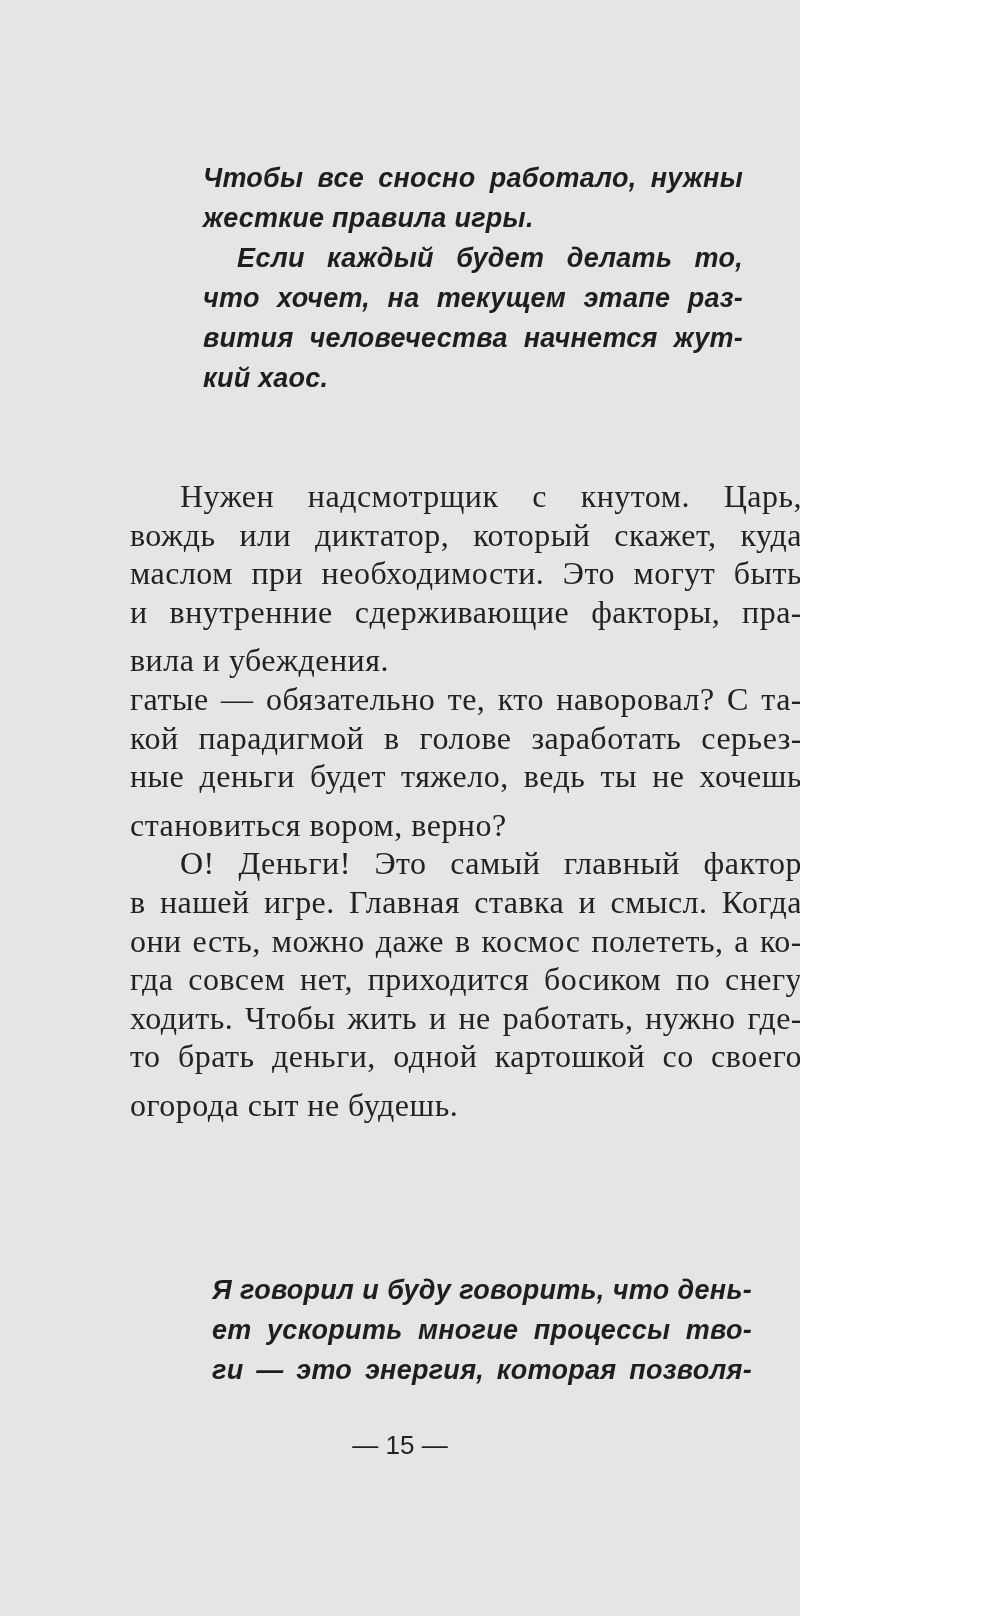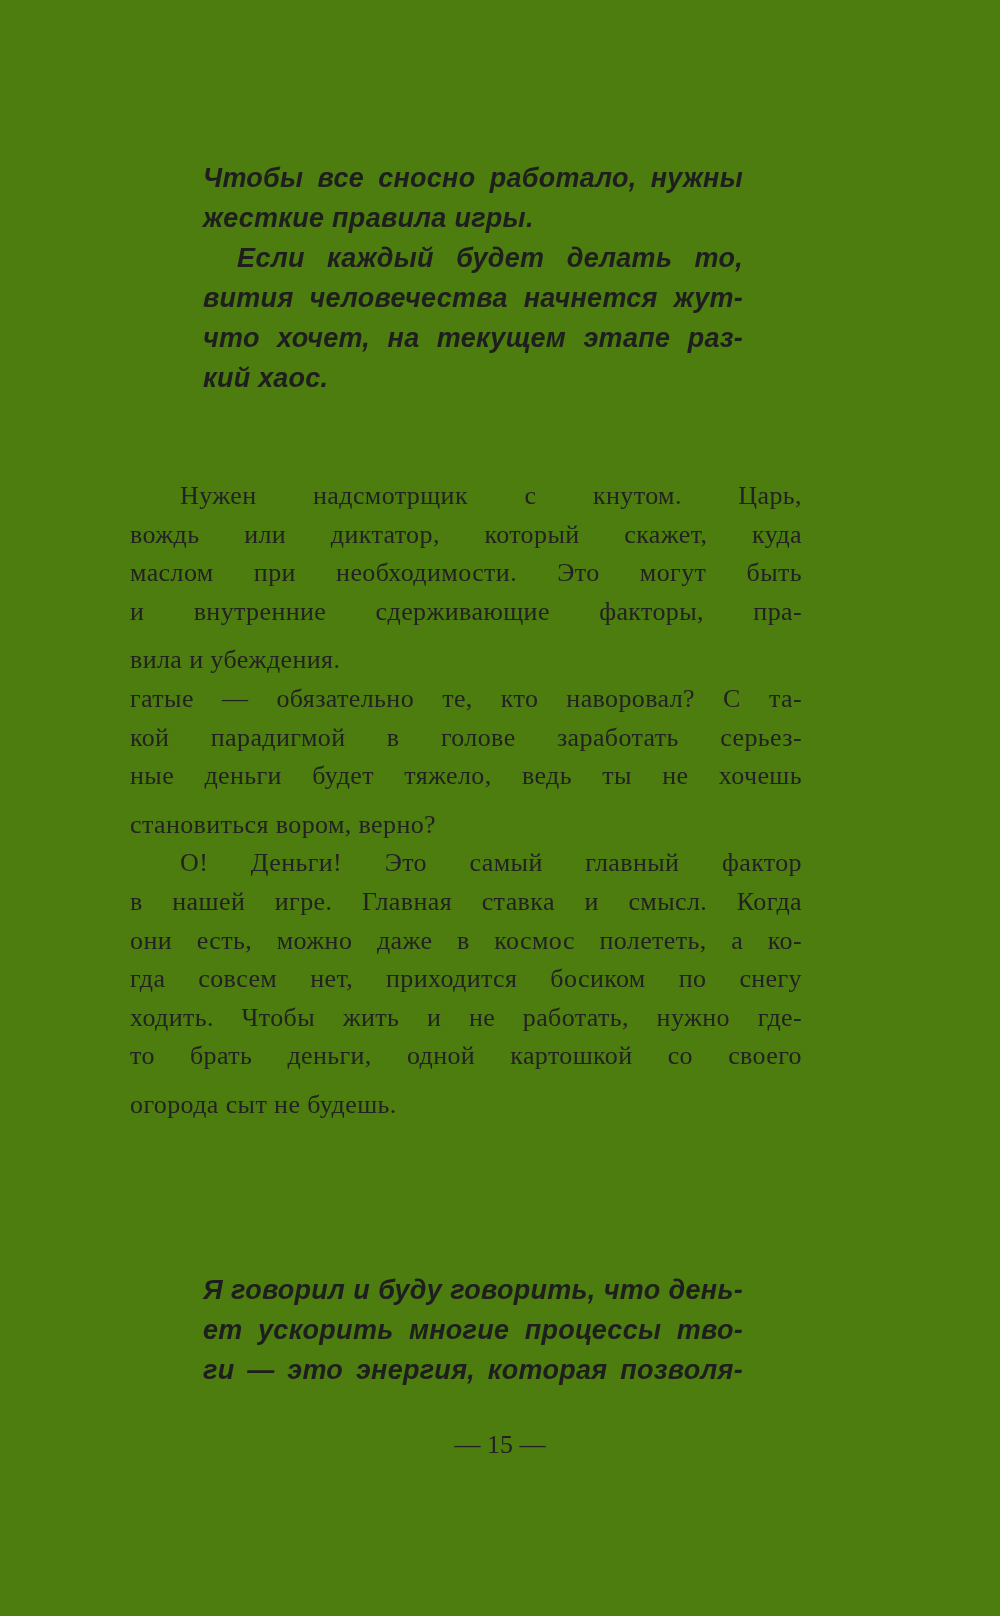--- a/index.html
+++ b/index.html
@@ -1,76 +1,76 @@
 <!DOCTYPE html>
 <html><head>
 <meta charset="utf-8">
 <style>
   * { margin: 0; padding: 0; box-sizing: border-box; }
   html, body { background: #ffffff; }
   .page {
     position: relative;
-    width: 1000px;
+    width: 800px;
     height: 1616px;
-    background: #4d7c0f;
+    background: #e5e5e5;
     overflow: hidden;
   }
   
   .quote-block { position: absolute; }
   .quote-top { left: 203px; top: 158px; width: 540px; }
-  .quote-bottom { left: 203px; top: 1270px; width: 540px; }
+  .quote-bottom { left: 212px; top: 1270px; width: 540px; }
   .q-line {
     font-family: "Liberation Sans", sans-serif;
     font-weight: 700;
     font-style: italic;
     font-size: 27px;
     line-height: 40px;
     color: #1e1e1e;
     text-align: justify;
     text-align-last: justify;
     letter-spacing: 0.01em;
   }
   .q-line.last { text-align-last: left; font-style: italic; }
   .q-line.indent { padding-left: 34px; }
   
   .body-block { position: absolute; left: 130px; top: 477px; width: 672px; }
   .b-line {
     font-family: "Liberation Serif", serif;
-    font-size: 26px;
+    font-size: 32px;
     line-height: 38.6px;
     color: #222222;
     text-align: justify;
     text-align-last: justify;
     letter-spacing: 0.015em;
   }
   .b-line.last { text-align-last: left; margin-top: 10px; }
   .b-line.indent { padding-left: 50px; }
   
   .footer {
     position: absolute;
     left: 0;
     right: 0;
     top: 1430px;
     text-align: center;
-    font-family: Liberation Serif, serif;
+    font-family: Liberation Sans, sans-serif;
     font-size: 26px;
     color: #222222;
   }
 </style>
 </head>
 <body>
 
 <div class="page">
 
   <div class="quote-block quote-top">
     <div class="q-line">Чтобы все сносно работало, нужны</div>
     <div class="q-line last">жесткие правила игры.</div>
     <div class="q-line indent">Если каждый будет делать то,</div>
+    <div class="q-line">что хочет, на текущем этапе раз-</div>
     <div class="q-line">вития человечества начнется жут-</div>
-    <div class="q-line">что хочет, на текущем этапе раз-</div>
     <div class="q-line last">кий хаос.</div>
   </div>
 
   <div class="body-block">
 
     <div class="b-line indent">Нужен надсмотрщик с кнутом. Царь,</div>
     <div class="b-line">вождь или диктатор, который скажет, куда</div>
     <div class="b-line">маслом при необходимости. Это могут быть</div>
     <div class="b-line">и внутренние сдерживающие факторы, пра-</div>
     <div class="b-line last">вила и убеждения.</div>

